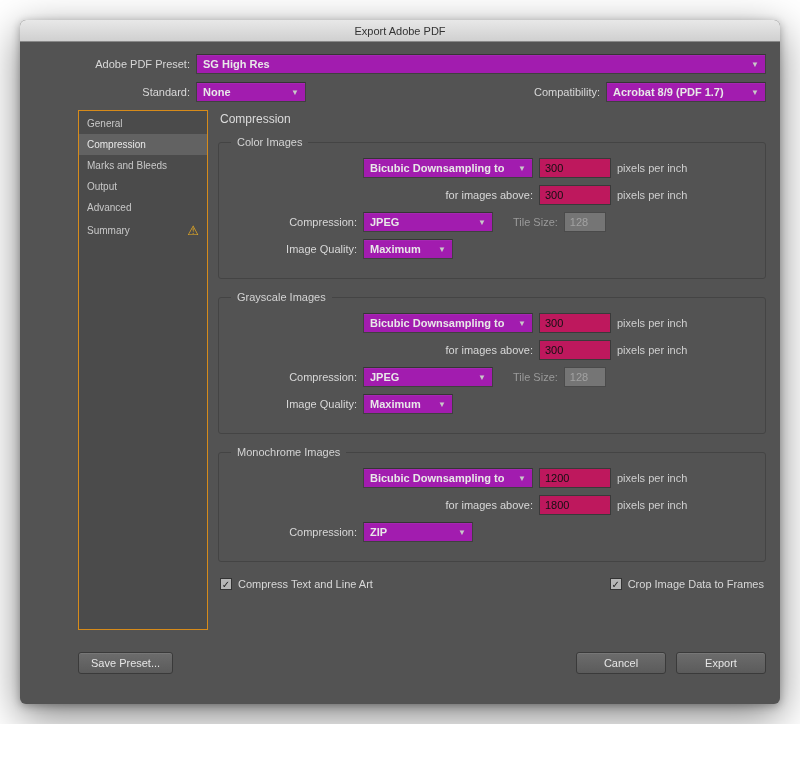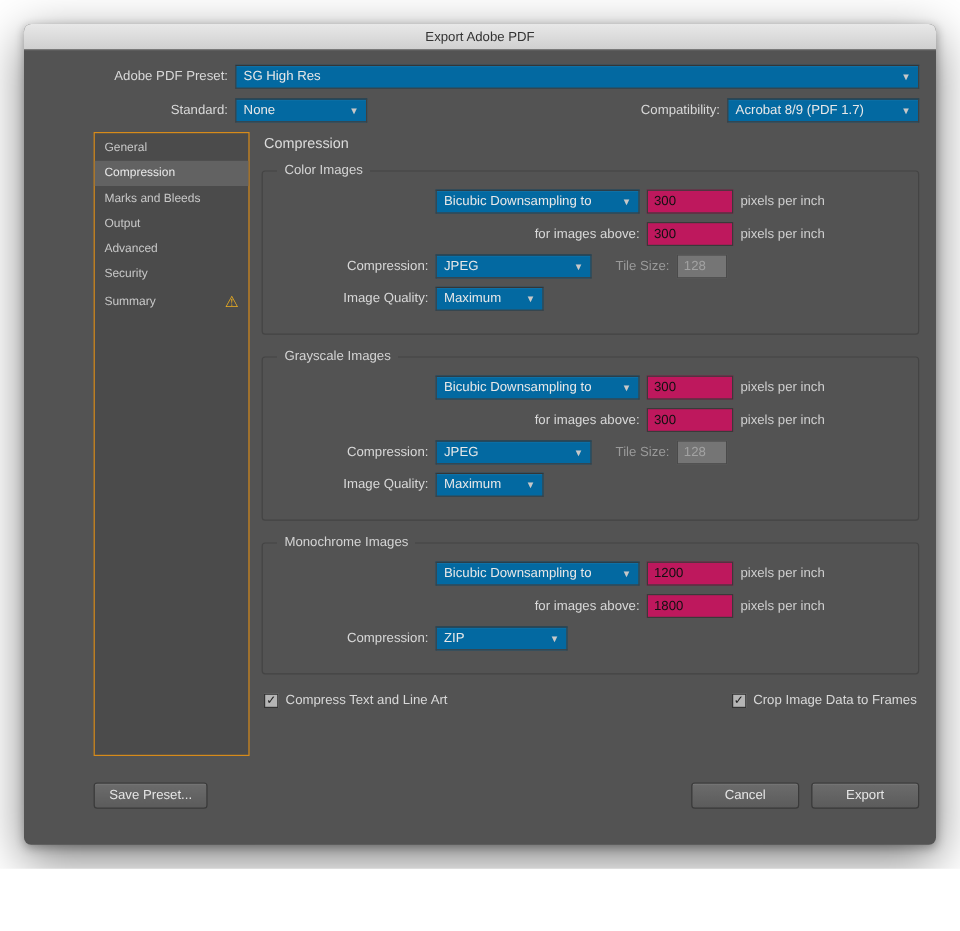--- a/index.html
+++ b/index.html
@@ -13,23 +13,24 @@
     background: linear-gradient(#e8e8e8, #d0d0d0);
     color: #333; text-align: center; height: 22px; line-height: 22px;
     border-top-left-radius: 6px; border-top-right-radius: 6px;
     border-bottom: 1px solid #888; font-size: 11px;
   }
   .body { padding: 12px 14px 30px; margin-left: 44px; }
   .row { display: flex; align-items: center; margin-bottom: 8px; }
   .lbl { text-align: right; padding-right: 6px; white-space: nowrap; }
   .select {
     display: flex; align-items: center; justify-content: space-between;
-    background: #0369a1; border: 1px solid #404040; border-top-color: #353535;
+    background: #a21caf; border: 1px solid #404040; border-top-color: #353535;
     height: 20px; padding: 0 6px; color: #e8e8e8; min-width: 60px;
     box-shadow: inset 0 1px 0 rgba(255,255,255,0.05);
+    font-weight: bold;
   }
   .select .arrow { margin-left: 6px; font-size: 8px; color: #c8c8c8; }
   .input {
     background: #be185d; border: 1px solid #3a3a3a; height: 20px; padding: 0 5px;
     color: #111; min-width: 40px; display: inline-flex; align-items: center;
   }
   .input.disabled { background: #757575; color: #a2a2a2; border-color: #4a4a4a; }
   .columns { display: flex; gap: 10px; }
   .sidebar {
     width: 130px; border: 1px solid #d78b1a; background: #4b4b4b;
@@ -106,23 +107,20 @@
         <div class="sidebar-item">
             <span>Marks and Bleeds</span>
           </div>
         <div class="sidebar-item">
             <span>Output</span>
           </div>
         <div class="sidebar-item">
             <span>Advanced</span>
           </div>
         <div class="sidebar-item">
-            <span>Security</span>
-          </div>
-        <div class="sidebar-item">
           <span>Summary</span>
           <span class="warn">⚠</span>
         </div>
       </div>
 
       <div class="main">
         <div class="panel-title">Compression</div>
 
         <fieldset>
           <legend>Color Images</legend>

